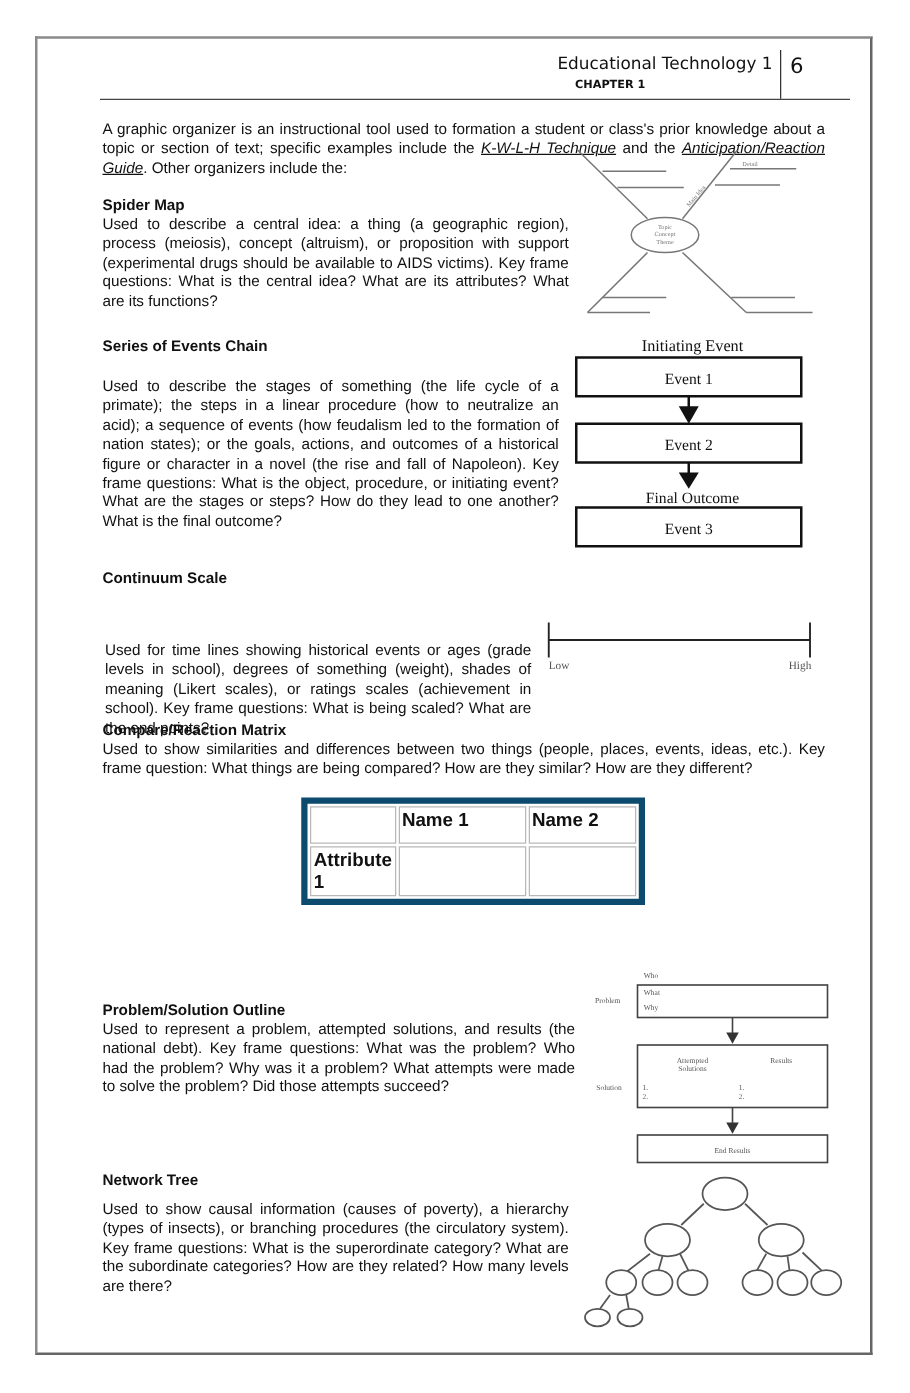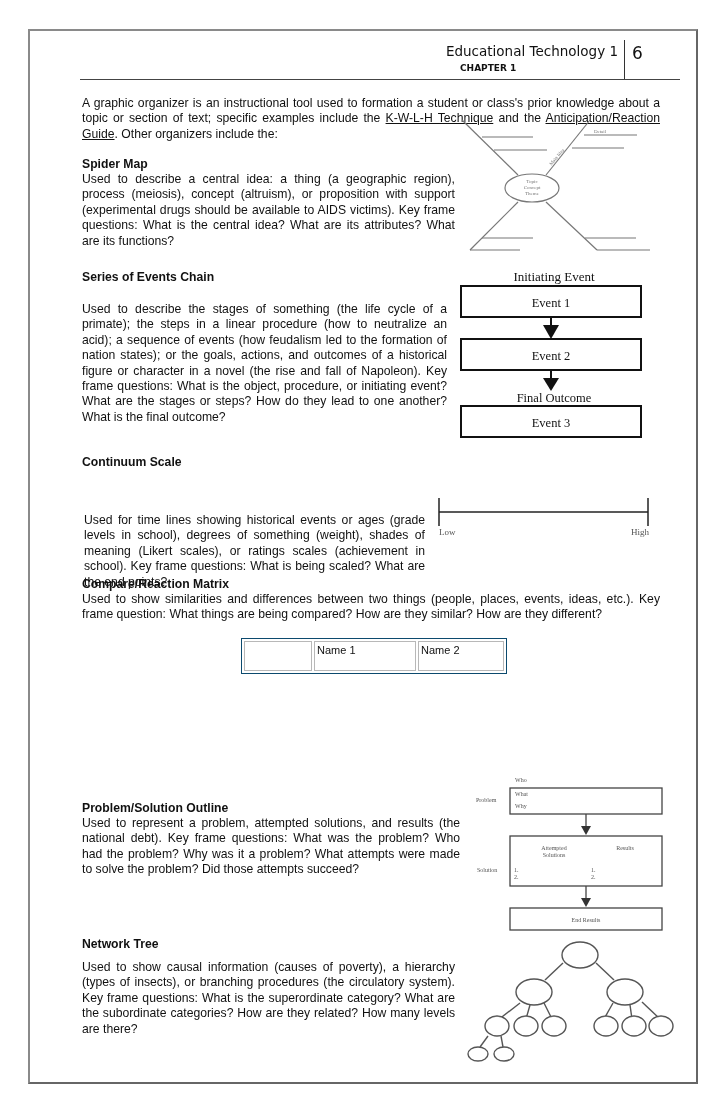--- a/index.html
+++ b/index.html
@@ -6,25 +6,25 @@
   body { width: 728px; height: 1114px; position: relative; overflow: hidden; font-family: "Liberation Sans", sans-serif; color: #111; }
   .page-border { position: absolute; left: 28px; top: 29px; width: 670px; height: 1055px; border: 2px solid #8a8a8a; border-right-color: #666; border-bottom-color: #666; box-sizing: border-box; }
   .hdr-title { position: absolute; left: 400px; top: 43px; width: 218px; text-align: right; font-family: "DejaVu Sans", sans-serif; font-size: 13.5px; color: #111; }
   .hdr-chapter { position: absolute; left: 460px; top: 63px; width: 158px; font-family: "DejaVu Sans", sans-serif; font-size: 9px; font-weight: bold; color: #111; }
   .hdr-divider { position: absolute; left: 624px; top: 40px; width: 1px; height: 39px; background: #333; }
   .hdr-page { position: absolute; left: 632px; top: 43px; font-family: "DejaVu Sans", sans-serif; font-size: 17px; color: #111; }
   .hdr-rule { position: absolute; left: 80px; top: 79px; width: 600px; height: 1px; background: #444; }
 
   .txt { position: absolute; font-size: 12.2px; line-height: 15.4px; text-align: justify; color: #111; }
   .heading { position: absolute; font-size: 12.2px; font-weight: bold; color: #111; }
-  .u { text-decoration: underline; }
+  .u { text-decoration: underline; font-style: italic; }
 
   svg { position: absolute; overflow: visible; }
 
-  table.matrix { position: absolute; left: 241px; top: 638px; border-collapse: separate; border-spacing: 2px; border: 1px solid #0c4a6e; font-size: 11px; }
+  table.matrix { position: absolute; left: 241px; top: 638px; border-collapse: separate; border-spacing: 2px; border: 5px solid #0c4a6e; font-size: 15px; font-weight: bold; }
   table.matrix td { border: 1px solid #b8b8b8; padding: 2px 2px; vertical-align: top; height: 28px; }
   table.matrix tr:first-child td { height: 24px; }
   .c0 { width: 62px; }
   .c1 { width: 96px; }
   .c2 { width: 80px; }
   .rowlbl { vertical-align: middle !important; }
 </style>
 </head>
 <body>
 
@@ -104,20 +104,25 @@
 <div class="heading" style="left:82px; top:577px;">Compare/Reaction Matrix</div>
 <div class="txt" style="left:82px; top:592px; width:578px;">Used to show similarities and differences between two things (people, places, events, ideas, etc.). Key frame question: What things are being compared? How are they similar? How are they different?</div>
 
 <table class="matrix">
   <tbody>
       <tr>
     <td class="c0"></td>
     <td class="c1">Name 1</td>
     <td class="c2">Name 2</td>
   </tr>
+  <tr>
+    <td class="c0 rowlbl">Attribute 1</td>
+    <td class="c1"></td>
+    <td class="c2"></td>
+  </tr>
 </tbody>
   </table>
 
 <div class="heading" style="left:82px; top:801px;">Problem/Solution Outline</div>
 <div class="txt" style="left:82px; top:816px; width:378px;">Used to represent a problem, attempted solutions, and results (the national debt). Key frame questions: What was the problem? Who had the problem? Why was it a problem? What attempts were made to solve the problem? Did those attempts succeed?</div>
 
 <svg style="left:470px; top:770px;" width="210" height="165" viewBox="0 0 210 165">
   <g fill="none" stroke="#444" stroke-width="1.3">
     <rect x="40" y="18" width="152" height="26"></rect>
     <line x1="116" y1="44" x2="116" y2="57"></line>

